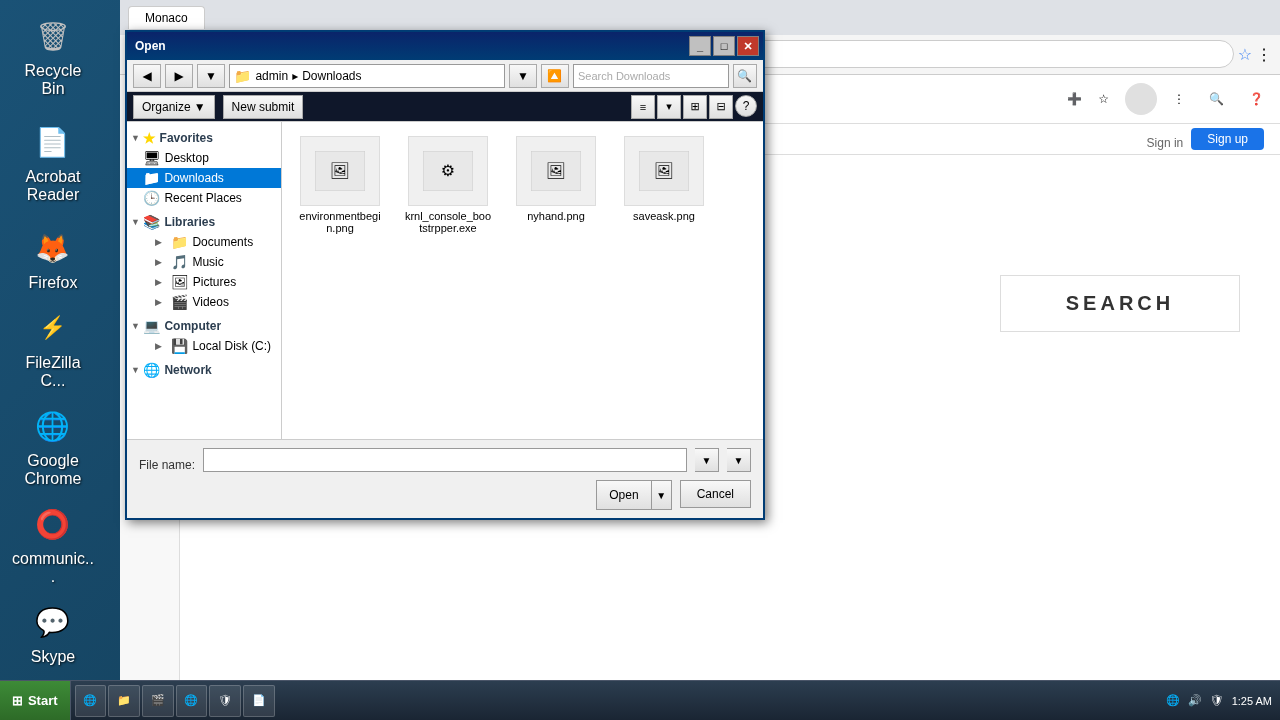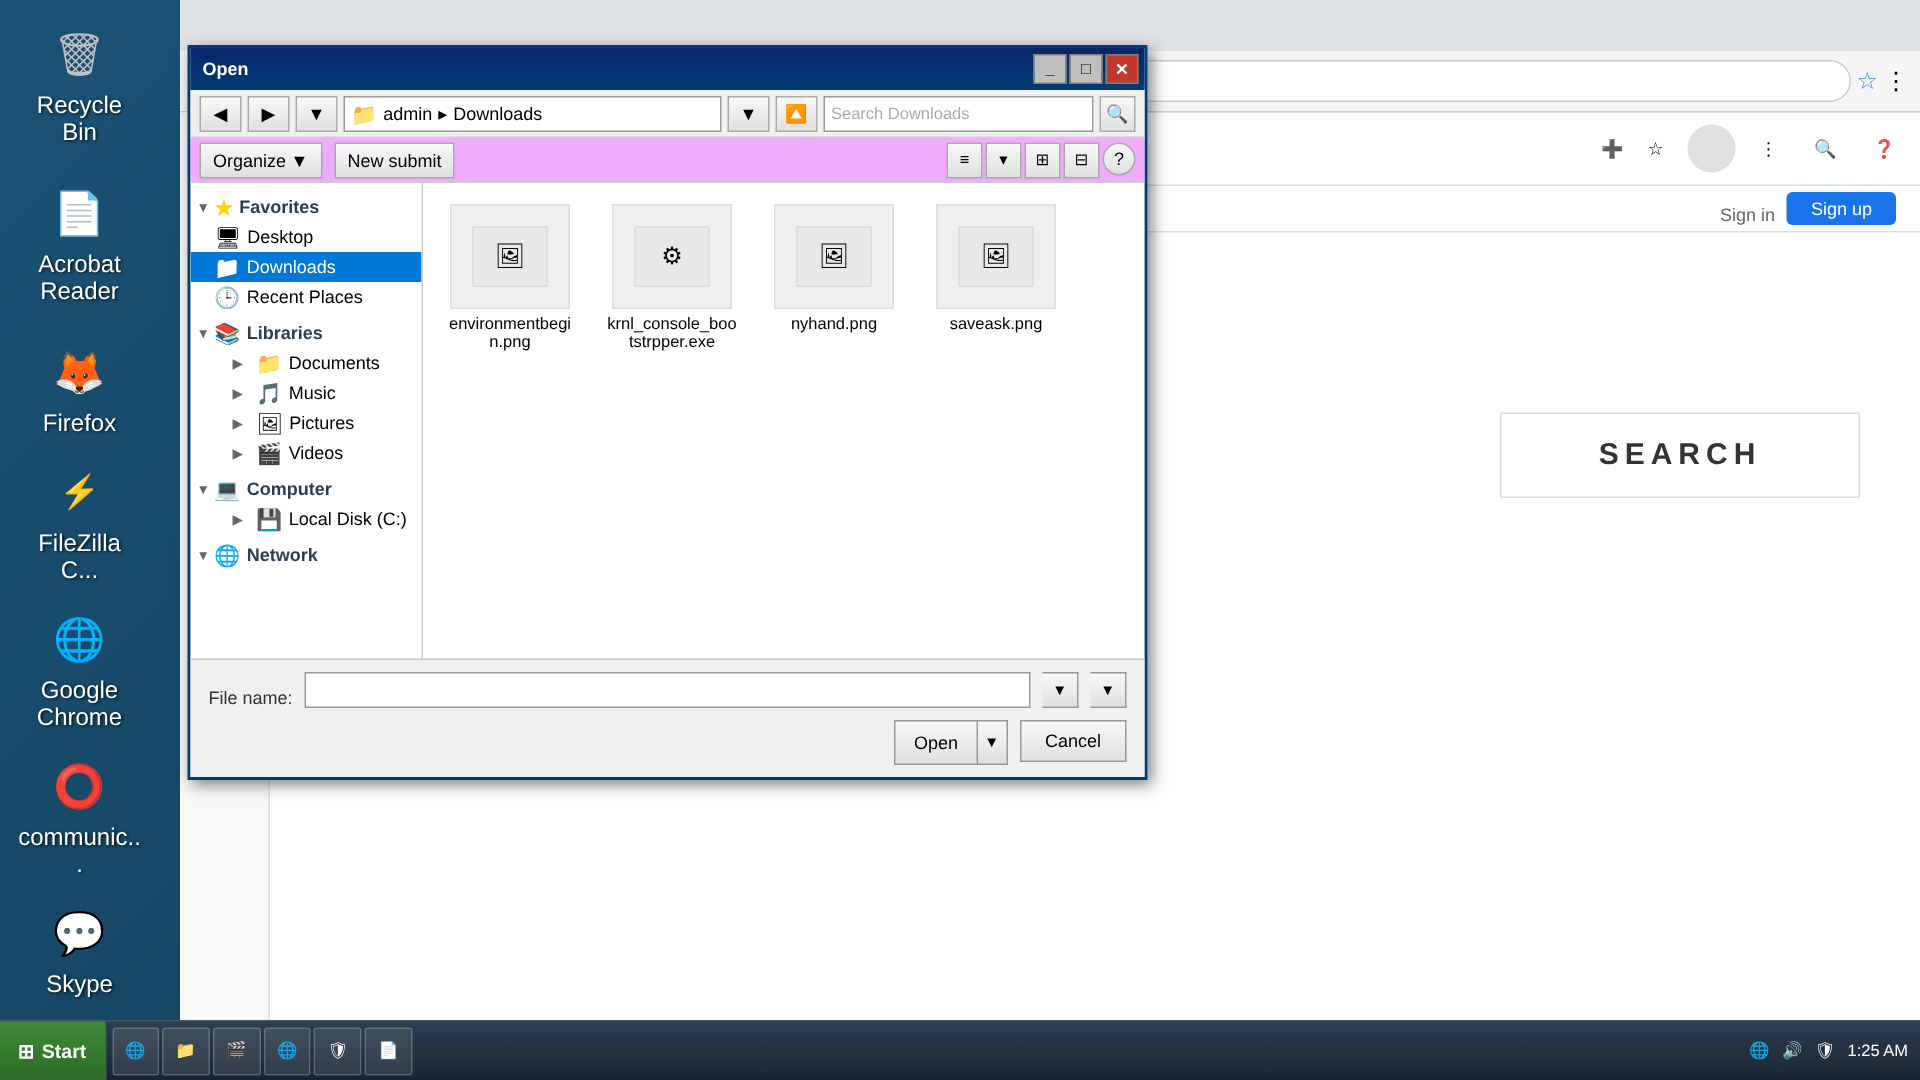--- a/index.html
+++ b/index.html
@@ -218,38 +218,38 @@
     }
 
     .search-bar-dialog {
       height: 24px;
       background: white;
       border: 1px solid #999;
       display: flex;
       align-items: center;
       padding: 0 4px;
       font-size: 12px;
-      width: 180px;
+      width: 156px;
     }
 
     .search-icon-btn {
       width: 24px;
       height: 24px;
       background: linear-gradient(to bottom, #f8f8f8, #e0e0e0);
       border: 1px solid #aaa;
       display: flex;
       align-items: center;
       justify-content: center;
       cursor: pointer;
     }
 
     
     .dialog-toolbar2 {
       height: 30px;
-      background: #f0abfc;
+      background: #0f172a;
       border-bottom: 1px solid #ccc;
       display: flex;
       align-items: center;
       padding: 0 6px;
       gap: 8px;
     }
 
     .organize-btn {
       height: 24px;
       padding: 0 8px;
@@ -566,20 +566,23 @@
     <div class="desktop-icon">
       <div class="icon-img" style="color:#2b5797">📝</div>
 
     </div>
 
   </div>
 
   <div style="position:absolute; left:120px; top:0; width:1160px; height:680px; background:white; overflow:hidden;">
 
     <div style="height:75px; background:#dee1e6; border-bottom:1px solid #ccc; display:flex; flex-direction:column; justify-content:flex-end; padding-bottom:0;">
+      <div style="display:flex; align-items:center; padding:4px 8px; gap:4px; height:35px;">
+        <div style="background:white; border:1px solid #ccc; border-bottom:none; padding:4px 16px; font-size:12px; border-radius:4px 4px 0 0;">Monaco</div>
+      </div>
       <div style="display:flex; align-items:center; padding:4px 8px; gap:4px; height:40px; background:#f5f5f5;">
         <div style="font-size:16px; cursor:pointer;">←</div>
         <div style="font-size:16px; cursor:pointer;">→</div>
         <div style="font-size:16px; cursor:pointer;">↻</div>
         <div style="flex:1; background:white; border:1px solid #ccc; height:28px; border-radius:14px; padding:0 12px; display:flex; align-items:center; font-size:12px;">https://www.virustotal.com</div>
         <div style="font-size:16px; color:#4285f4; cursor:pointer;">☆</div>
         <div style="font-size:16px; cursor:pointer;">⋮</div>
       </div>
     </div>
 

